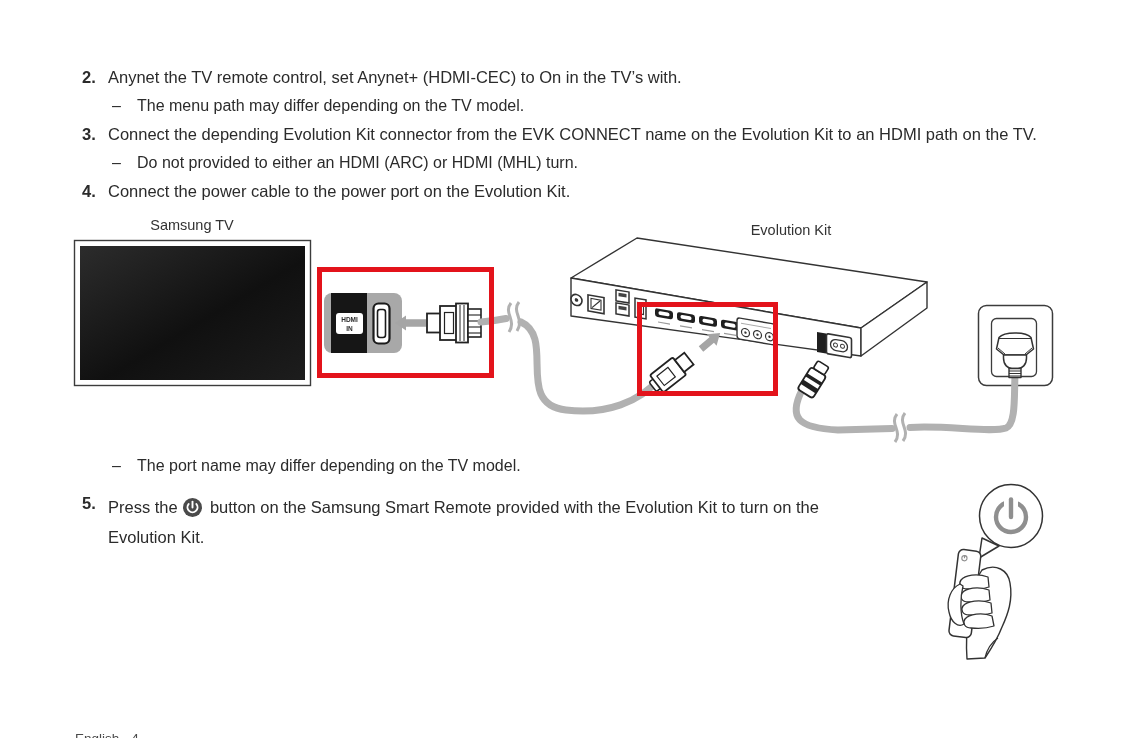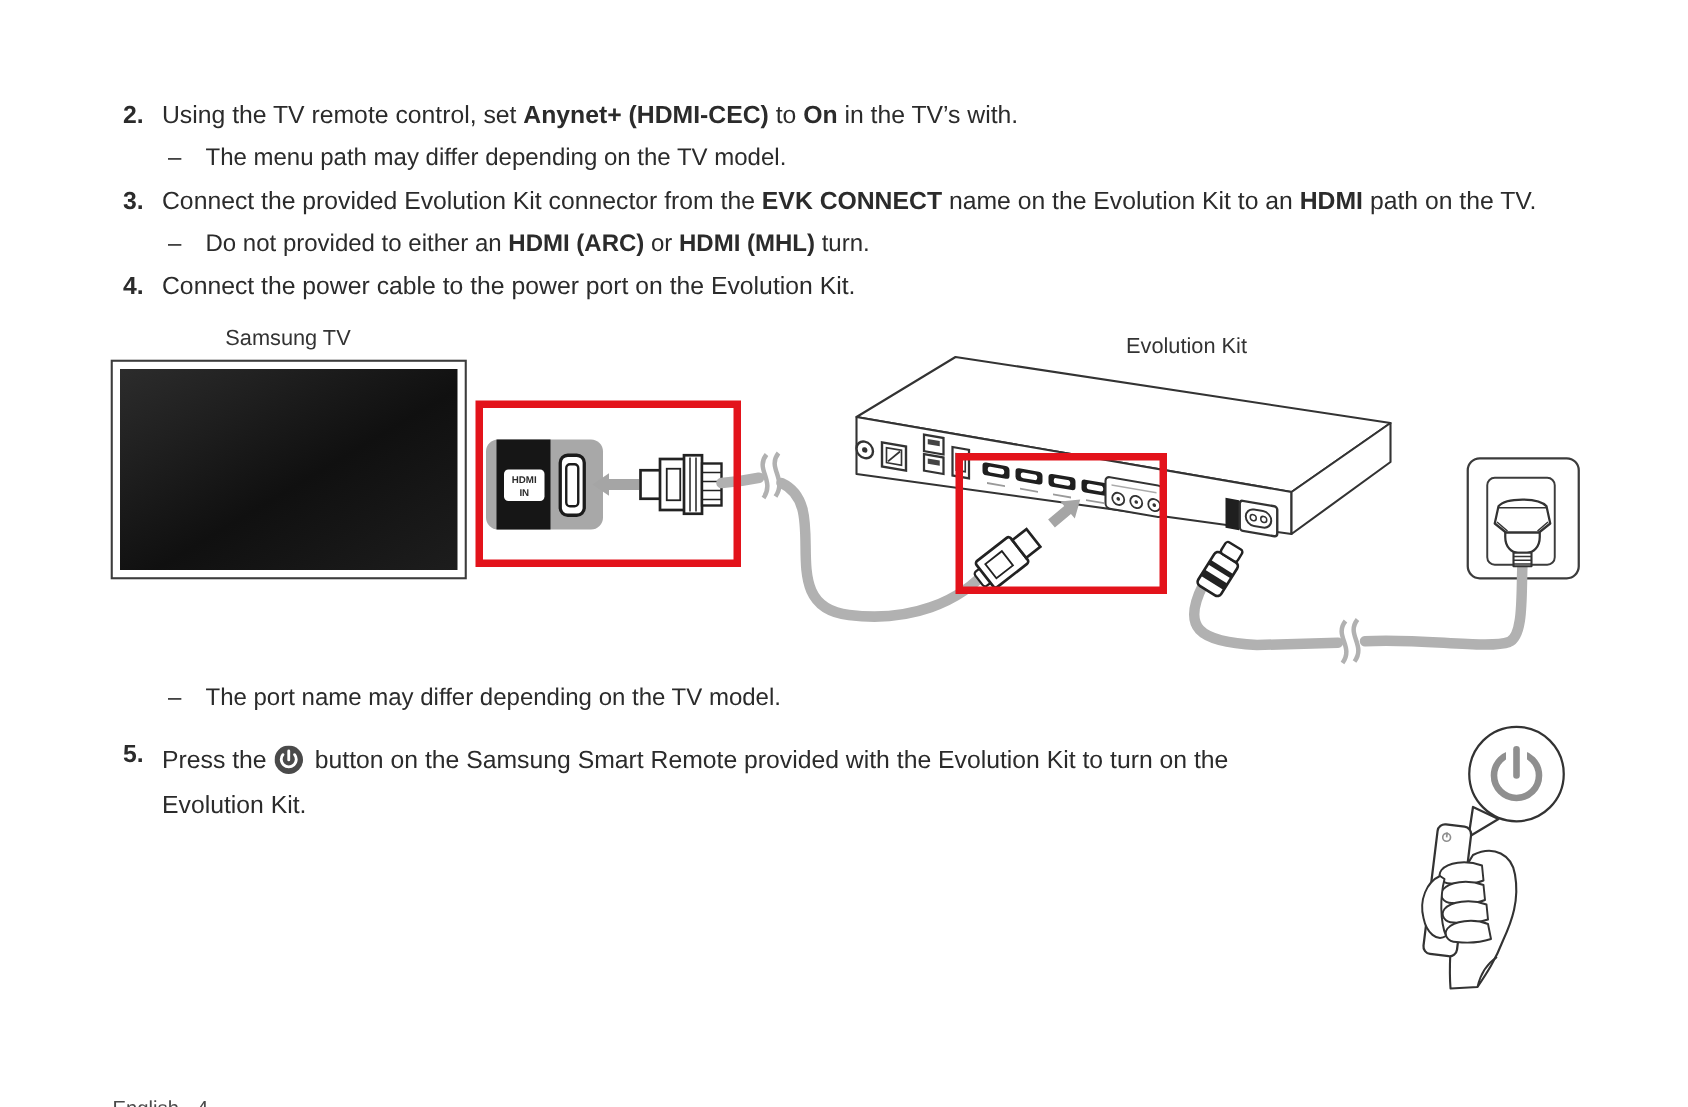--- a/index.html
+++ b/index.html
@@ -7,44 +7,44 @@
     width:1125px; height:738px; overflow:hidden; position:relative;
     background:#ffffff; color:#2b2b2b;
     font-family:"Liberation Sans", sans-serif;
   }
   .step { position:absolute; left:82px; display:flex; font-size:16.5px; line-height:21px; white-space:nowrap; }
   .step .num { font-weight:700; width:26px; flex:none; }
   .step.wrap { white-space:normal; }
   .step.wrap .txt { width:772px; line-height:29.5px; }
   .sub { position:absolute; left:112px; display:flex; font-size:16px; line-height:21px; white-space:nowrap; }
   .sub .dash { width:25px; flex:none; }
-  .b { font-weight:700; }
+  .b { font-weight:400; }
   .pwr-inline { vertical-align:-4px; margin:0 3px 0 1px; }
   .footer { position:absolute; left:75px; top:731px; font-size:13.5px; color:#4a4a4a; }
   svg text { font-family:"Liberation Sans", sans-serif; }
   .dlabel { font-size:14.5px; fill:#333; }
   .plabel { font-size:6.5px; font-weight:700; fill:#2b2b2b; }
   .diagram { position:absolute; left:0; top:215px; }
   .handart { position:absolute; left:938px; top:478px; }
 </style>
 </head>
 <body>
 
 <div class="step" style="top:67px">
   <span class="num">2.</span>
-  <span class="txt"><span>Using the TV remote control, set </span><span class="b">Anynet+ (HDMI-CEC)</span><span> to </span><span class="b">On</span><span> in the TV’s with.</span></span>
+  <span class="txt"><span>Anynet the TV remote control, set </span><span class="b">Anynet+ (HDMI-CEC)</span><span> to </span><span class="b">On</span><span> in the TV’s with.</span></span>
 </div>
 <div class="sub" style="top:95px">
   <span class="dash">–</span>
   <span class="txt"><span>The menu path may differ depending on the TV model.</span></span>
 </div>
 
 <div class="step" style="top:124px">
   <span class="num">3.</span>
-  <span class="txt"><span>Connect the provided Evolution Kit connector from the </span><span class="b">EVK CONNECT</span><span> name on the Evolution Kit to an </span><span class="b">HDMI</span><span> path on the TV.</span></span>
+  <span class="txt"><span>Connect the depending Evolution Kit connector from the </span><span class="b">EVK CONNECT</span><span> name on the Evolution Kit to an </span><span class="b">HDMI</span><span> path on the TV.</span></span>
 </div>
 <div class="sub" style="top:152px">
   <span class="dash">–</span>
   <span class="txt"><span>Do not provided to either an </span><span class="b">HDMI (ARC)</span><span> or </span><span class="b">HDMI (MHL)</span><span> turn.</span></span>
 </div>
 
 <div class="step" style="top:181px">
   <span class="num">4.</span>
   <span class="txt"><span>Connect the power cable to the power port on the Evolution Kit.</span></span>
 </div>

